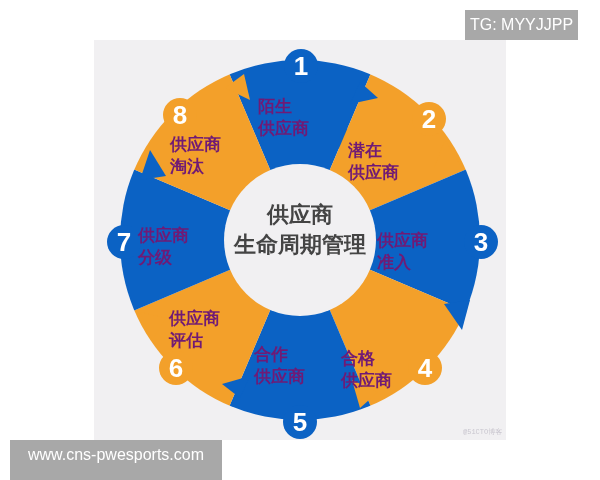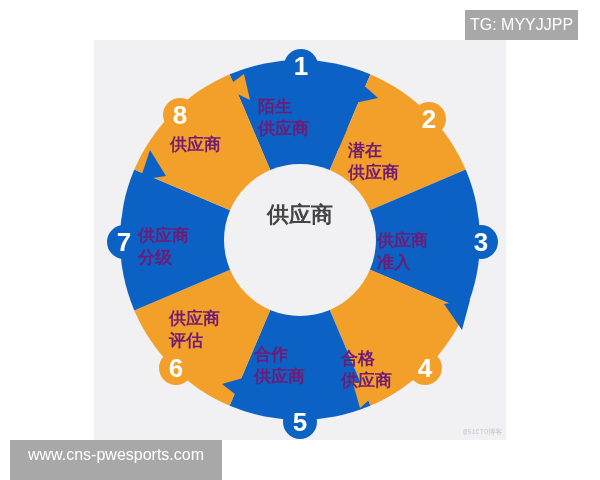--- a/index.html
+++ b/index.html
@@ -105,21 +105,23 @@
 <div class="seg-label" style="left:169px;top:308px;">
   <div>供应商</div>
   <div>评估</div>
 </div>
 <div class="seg-label" style="left:138px;top:225px;">
   <div>供应商</div>
   <div>分级</div>
 </div>
 <div class="seg-label" style="left:170px;top:134px;">
   <div>供应商</div>
+  <div>淘汰</div>
 </div>
 
 <div class="center-label">
   <div>供应商</div>
+  <div>生命周期管理</div>
 </div>
 
 <div class="credit">@51CTO博客</div>
 <div class="tag-top">TG: MYYJJPP</div>
 <div class="tag-bottom">www.cns-pwesports.com</div>
 
 </body></html>

